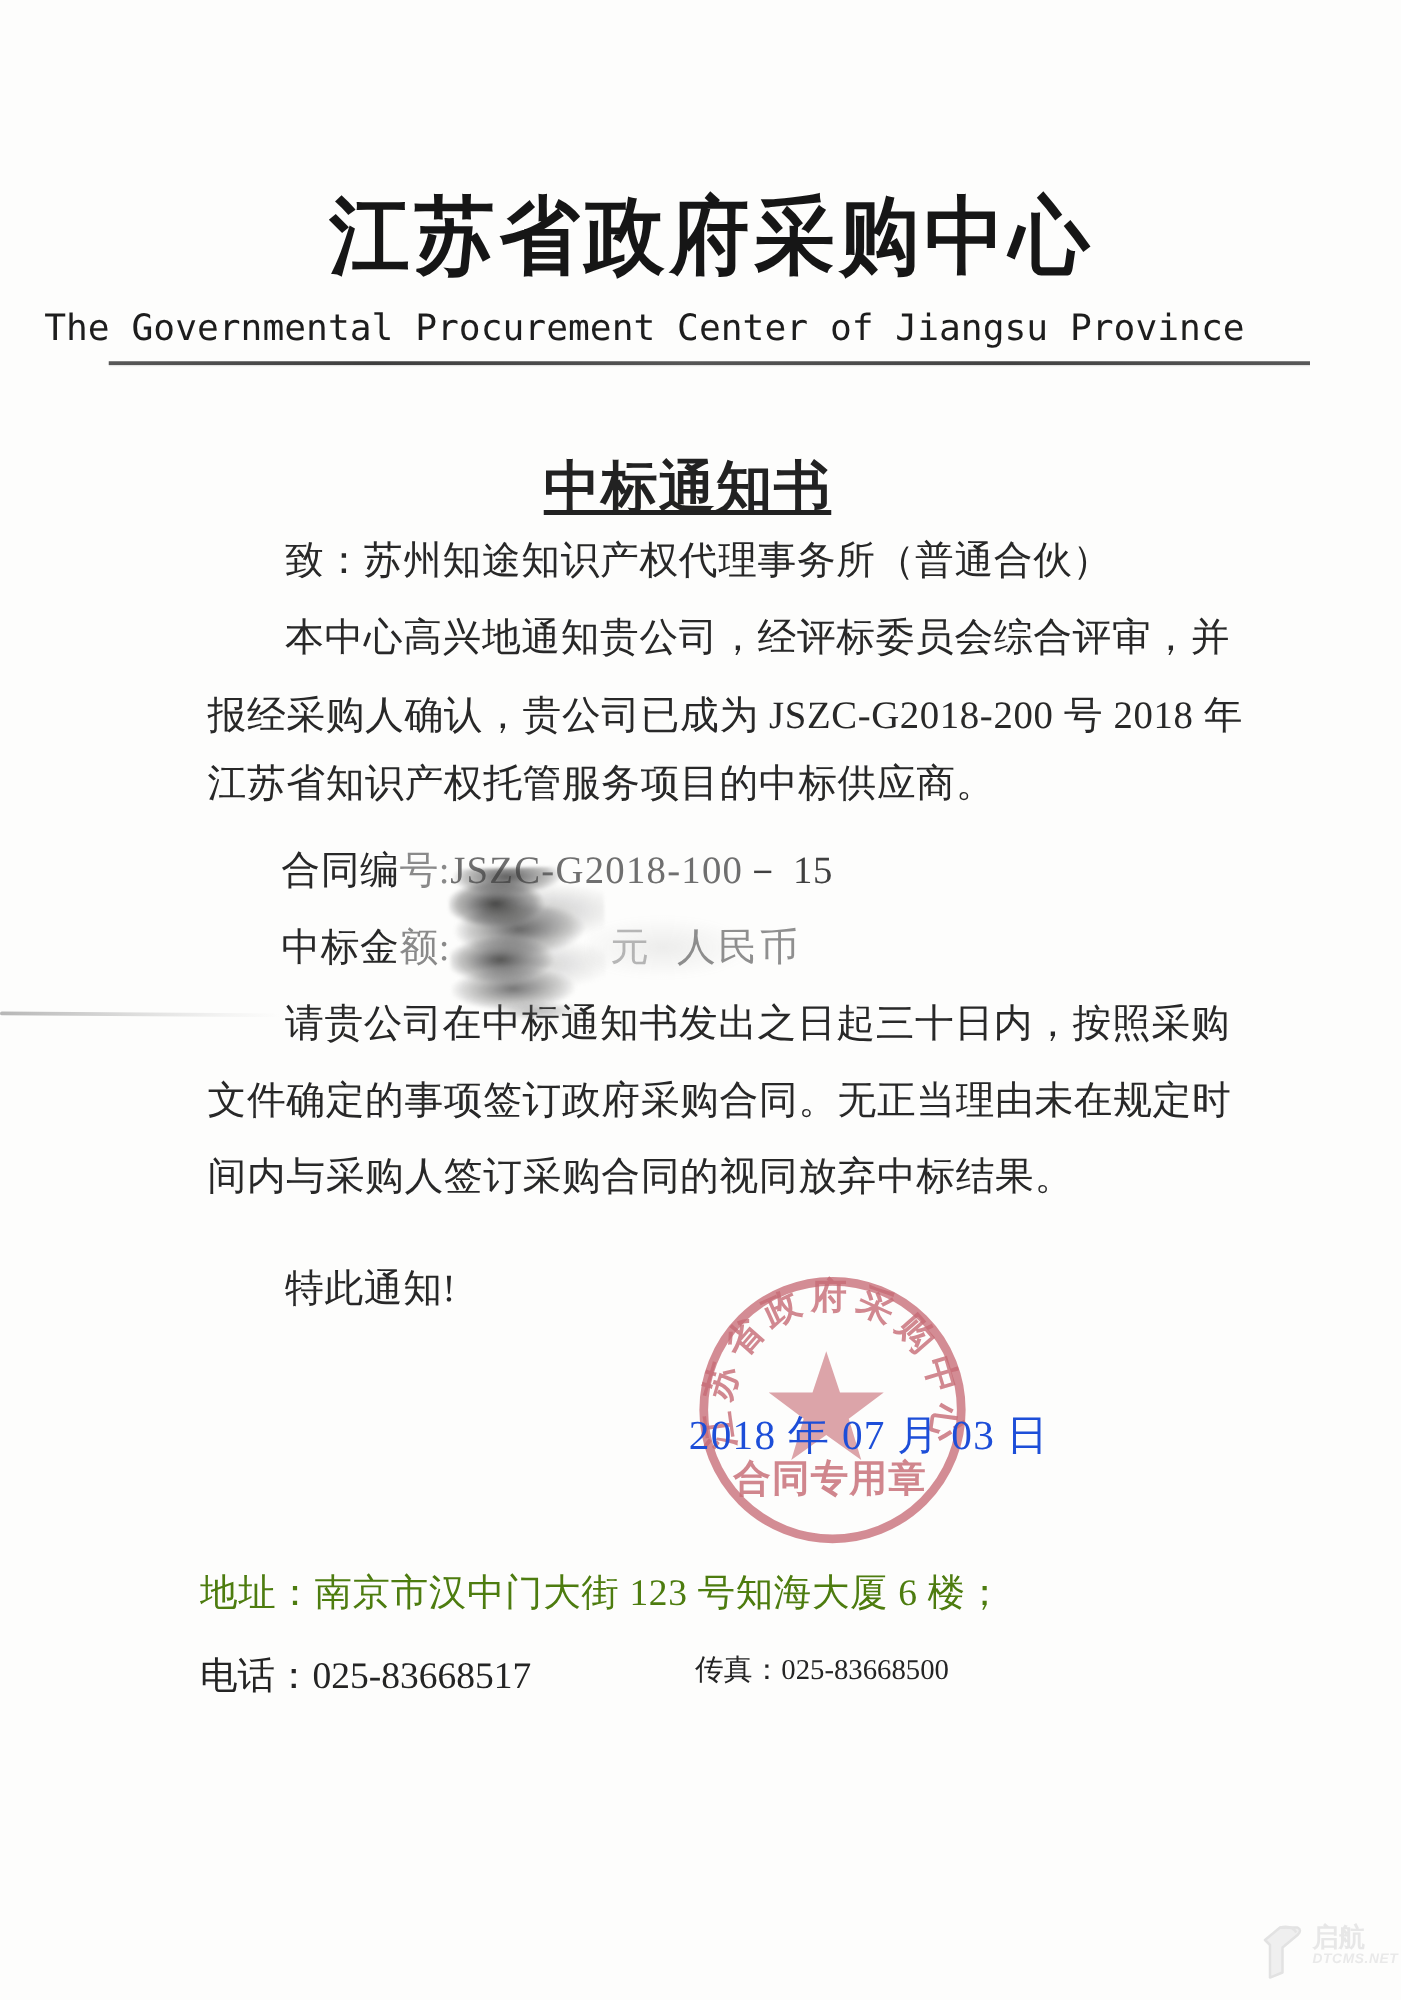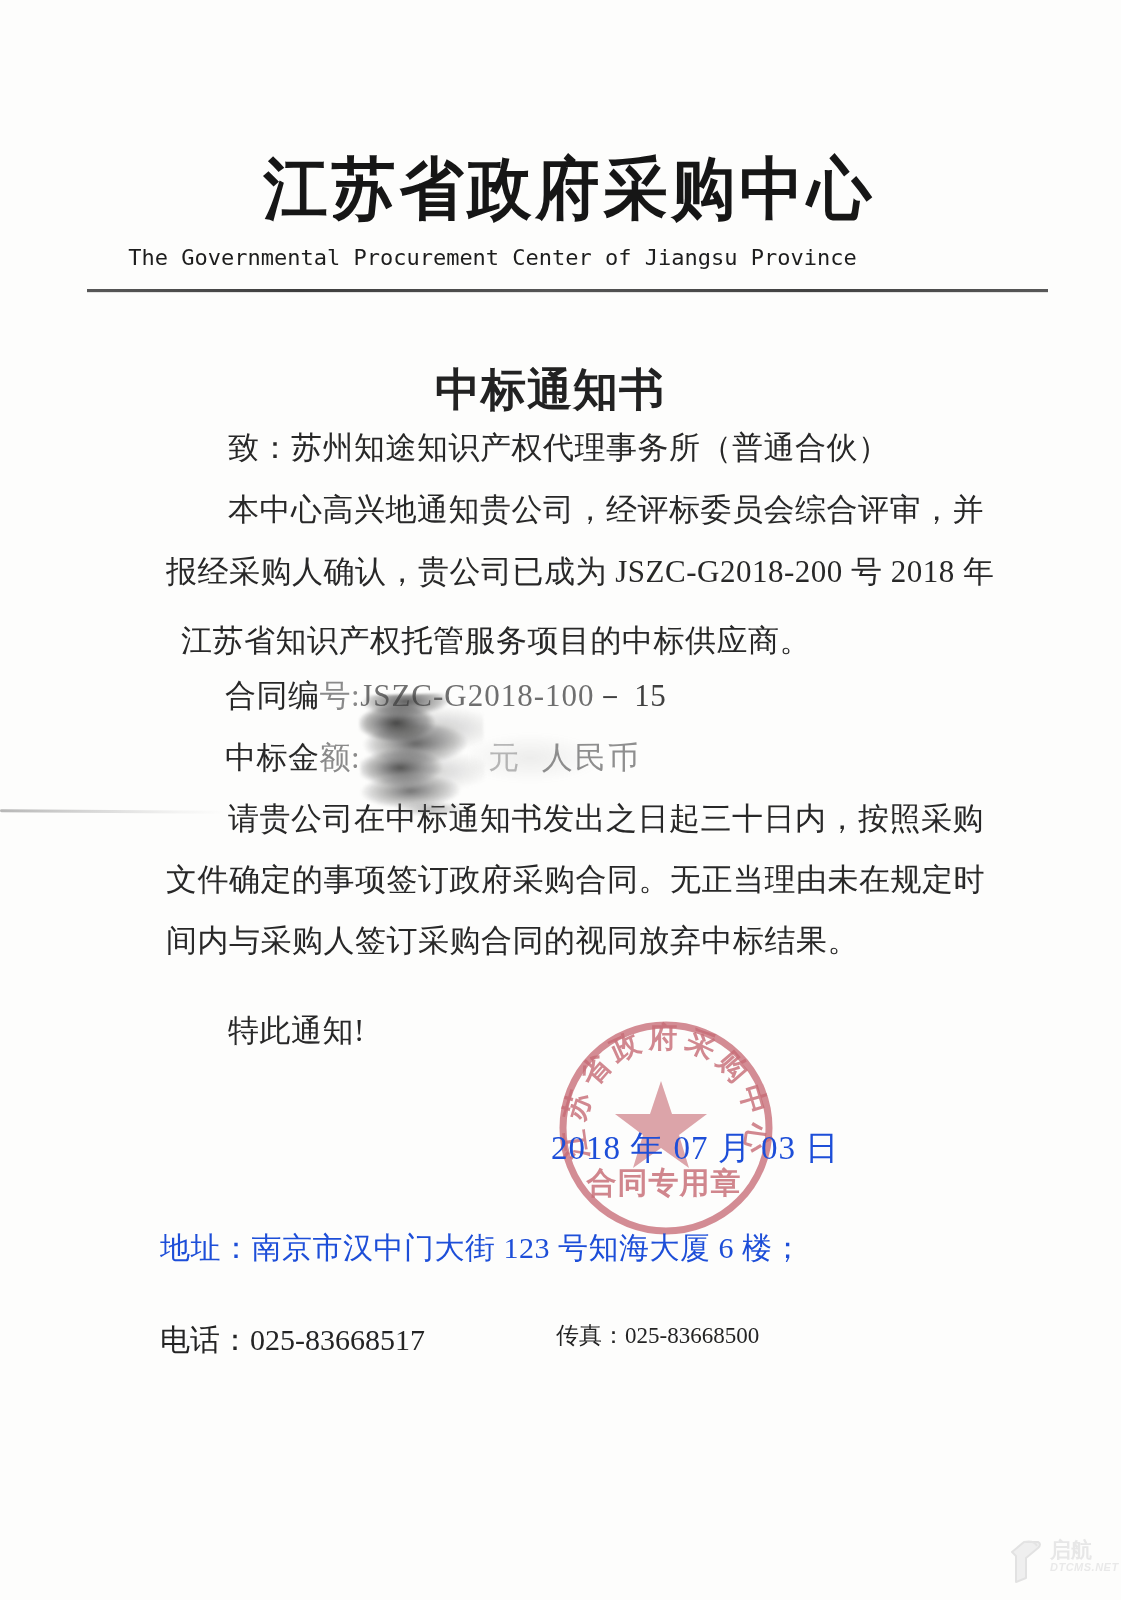--- a/index.html
+++ b/index.html
@@ -17,35 +17,35 @@
   
   .org-cn{
     top:146px;left:0;width:1121px;text-align:center;
     font-family:"Liberation Sans","DejaVu Sans",sans-serif;
     font-weight:900;font-size:64px;letter-spacing:4px;
     color:#161616;transform:scaleY(1.06);padding-left:18px;box-sizing:border-box;
   }
   .org-en{
     top:245px;left:0;width:985px;text-align:center;
     font-family:"DejaVu Sans Mono","Liberation Mono",monospace;
-    font-size:22px;color:#1d1d1d;
+    font-size:29px;color:#1d1d1d;padding-left:23px;
   }
   .rule{
     top:289px;left:87px;width:961px;height:3px;
     background:linear-gradient(90deg,#585858,#3e3e3e 22%,#565656 48%,#424242 75%,#585858);
     box-shadow:0 1px 0 rgba(0,0,0,.10);
   }
 
   
-  .doc-title{top:360px;left:435px;font-size:45px;font-weight:600;letter-spacing:1px;color:#222;}
+  .doc-title{top:360px;left:435px;font-size:45px;font-weight:600;letter-spacing:1px;color:#222;text-decoration:underline;}
   .line{font-size:31px;letter-spacing:.5px;color:#282828;}
   .l-recipient{top:427px;left:228px;}
   .l-p1a{top:489px;left:228px;}
   .l-p1b{top:551px;left:166px;}
-  .l-p1c{top:620px;left:166px;margin-left:15px;}
+  .l-p1c{top:606px;left:166px;}
   .l-contract{top:675px;left:225px;}
   .l-amount{top:737px;left:225px;}
   .l-p2a{top:798px;left:228px;}
   .l-p2b{top:859px;left:166px;}
   .l-p2c{top:920px;left:166px;}
   .l-closing{top:1010px;left:228px;}
   .faded{color:#8a8a8a;}
   .value-gray{color:#6f6f6f;letter-spacing:1px;}
   .value-dark{color:#404040;}
   .yuan{color:#b9b9b9;}
@@ -80,21 +80,21 @@
     top:810px;left:0;width:224px;height:3px;
     background:linear-gradient(90deg, rgba(125,125,125,.55), rgba(165,165,165,.3) 55%, rgba(190,190,190,.15) 80%, transparent);
     border-radius:2px;transform:rotate(.4deg);
   }
 
   
   .stamp{top:1013px;left:550px;width:234px;height:236px;mix-blend-mode:multiply;opacity:.92;}
   .date-line{top:1126px;left:551px;font-size:33px;letter-spacing:1px;color:#1d4ed8;z-index:5;}
 
   
-  .f-address{top:1228px;left:160px;font-size:30px;letter-spacing:.5px;color:#1d4ed8;}
+  .f-address{top:1254px;left:160px;font-size:30px;letter-spacing:.5px;color:#4d7c0f;}
   .f-phone{top:1320px;left:160px;font-size:30px;color:#242424;text-align:center;}
   .f-fax{top:1320px;left:556px;font-size:23px;color:#242424;}
 
   
   .wm{top:1534px;left:1008px;width:106px;height:52px;z-index:2;}
   .wm-icon{position:absolute;left:0;top:4px;}
   .wm-name{
     position:absolute;left:42px;top:2px;
     font-family:"Liberation Sans","DejaVu Sans",sans-serif;
     font-weight:bold;font-size:21px;color:#e7e7e7;

